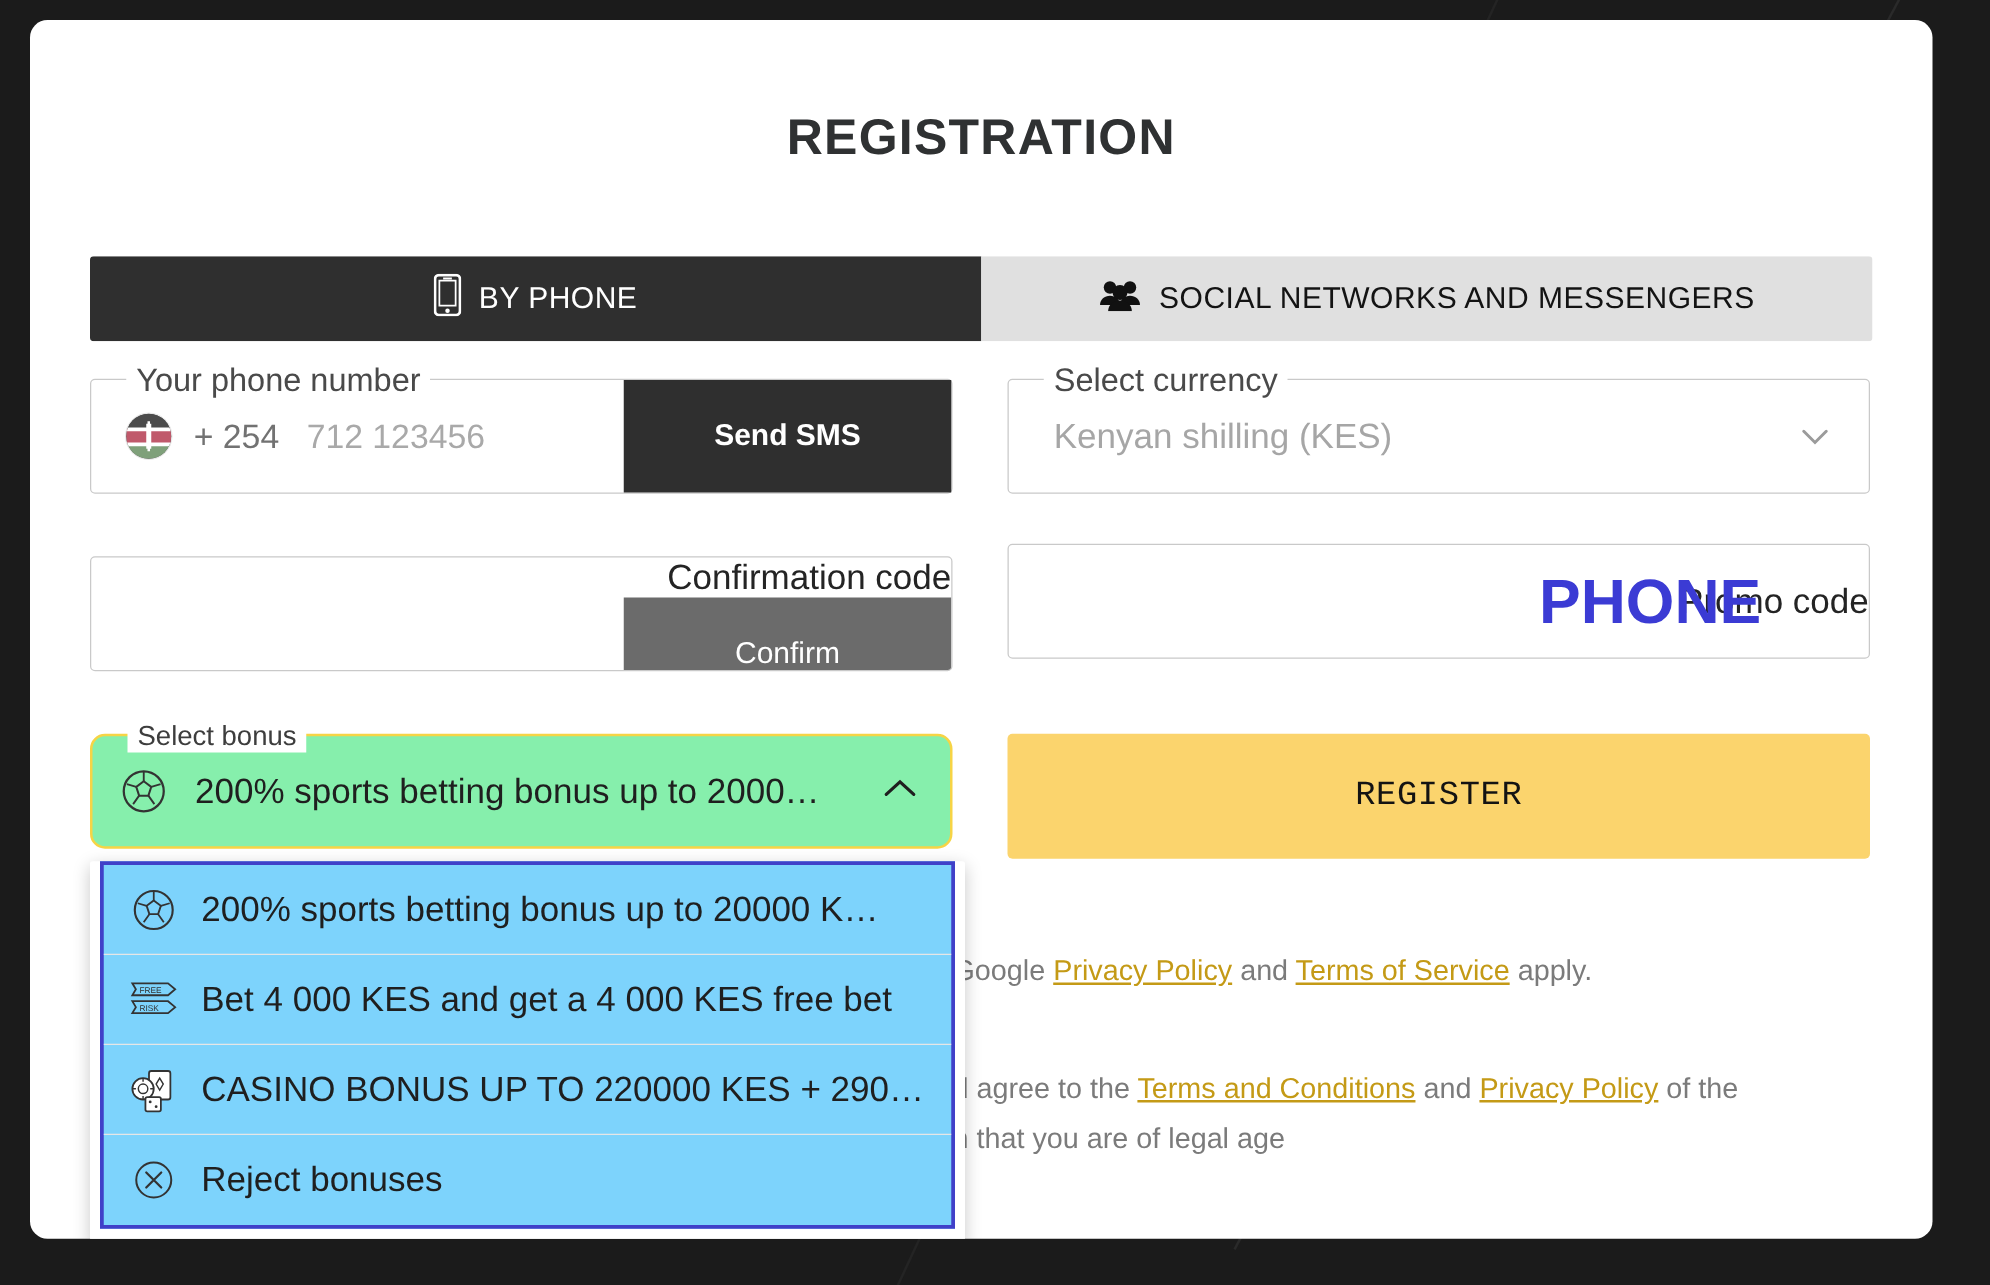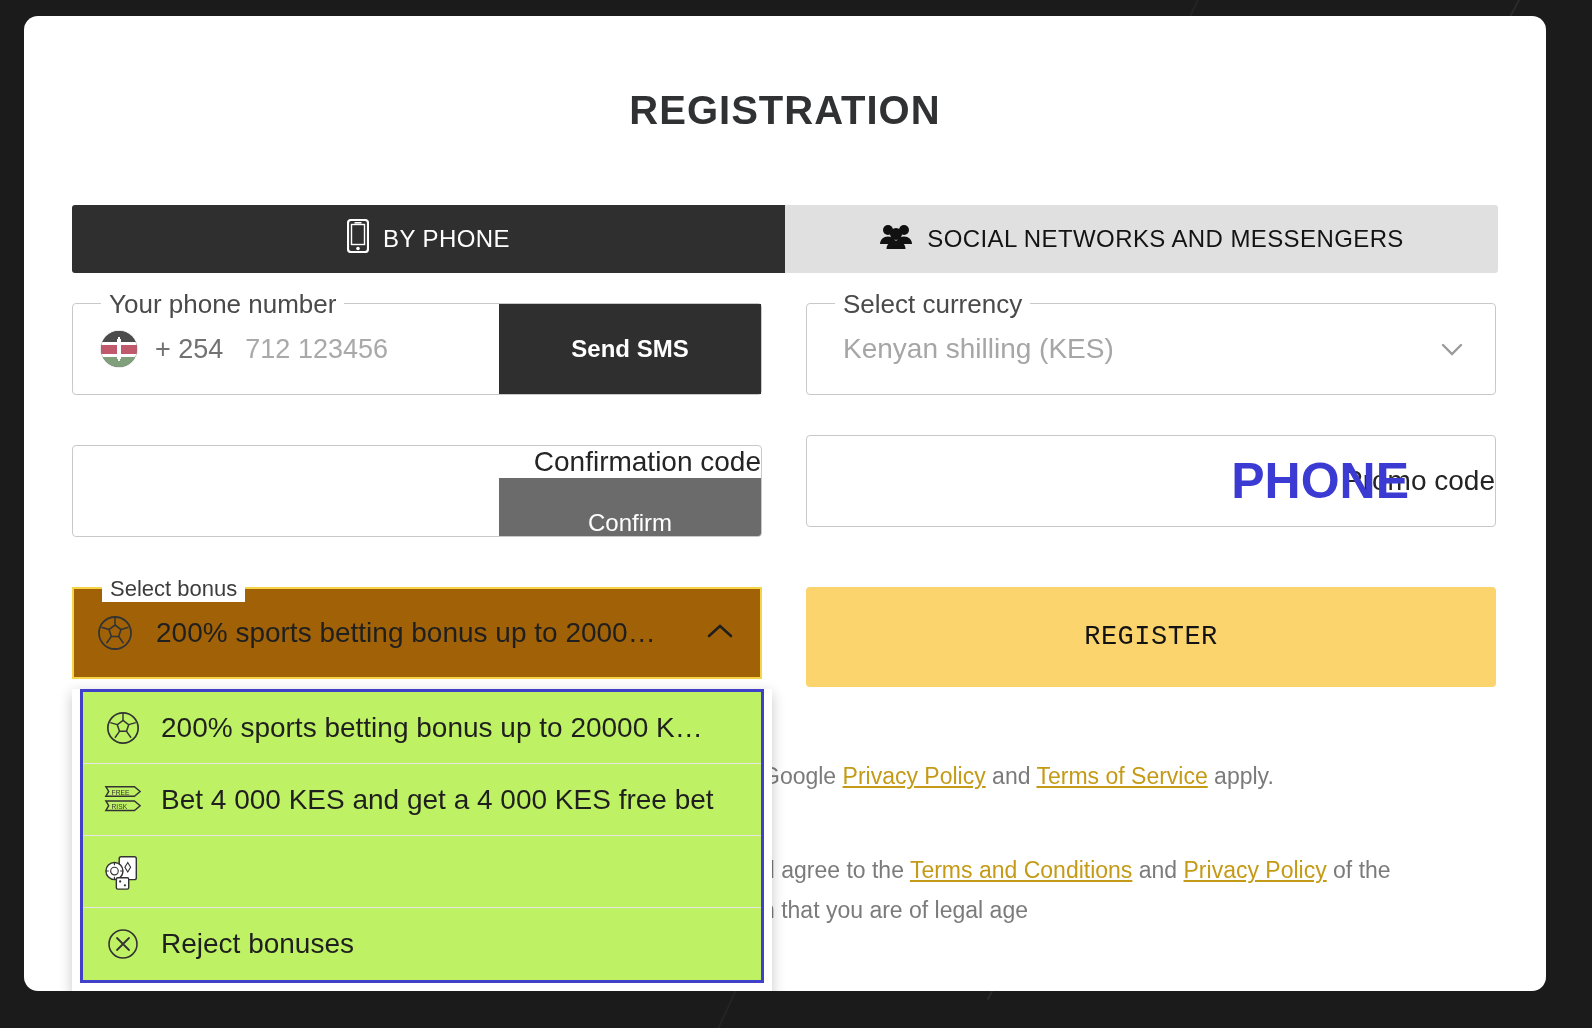--- a/index.html
+++ b/index.html
@@ -163,24 +163,24 @@
     color: #3b3bd4;
     font-size: 50px;
     font-weight: bold;
     letter-spacing: 0px;
   }
 
   .bonus-sel {
     position: relative;
     height: 92px;
     border: 2px solid #f6d445;
-    border-radius: 0;
+    border-radius: 12px;
     display: flex;
     align-items: center;
-    background: #a16207;
+    background: #86efac;
   }
   .bonus-sel .legend {
     position: absolute; top: -13px; left: 28px;
     background: #fff; padding: 0 8px;
     font-size: 22px; color: #3d3d3d;
   }
   .bonus-text {
     font-size: 28px;
     color: #1f1f1f;
     margin-left: 22px;
@@ -218,21 +218,21 @@
     top: 673px;
     width: 700px;
     background: #fff;
     box-shadow: 0 4px 14px rgba(0,0,0,0.22);
     border-radius: 2px;
     padding-bottom: 12px;
     z-index: 40;
   }
   .dropdown-list {
     border: 3px solid #4040c8;
-    background: #bef264;
+    background: #7dd3fc;
     margin: 0 8px;
   }
   .dd-item {
     height: 72px;
     display: flex;
     align-items: center;
     border-bottom: 1px solid #e6e6e6;
     cursor: pointer;
     padding-left: 18px;
   }
@@ -397,20 +397,21 @@
             <rect x="16" y="4" width="18" height="24" rx="2" fill="#fff" stroke="#333" stroke-width="1.5"></rect>
             <polygon points="25,10 28,15 25,20 22,15" fill="none" stroke="#333" stroke-width="1.2"></polygon>
             <circle cx="11" cy="19" r="9" fill="#fff" stroke="#333" stroke-width="1.5"></circle>
             <circle cx="11" cy="19" r="4" fill="none" stroke="#333" stroke-width="1.2"></circle>
             <path d="M11 10 v3 M11 25 v3 M2 19 h3 M17 19 h3" stroke="#333" stroke-width="1.2"></path>
             <rect x="13" y="26" width="13" height="12" rx="1.5" fill="#fff" stroke="#333" stroke-width="1.5"></rect>
             <circle cx="17" cy="30" r="1.2" fill="#333"></circle>
             <circle cx="22" cy="34" r="1.2" fill="#333"></circle>
           </svg>
         </span>
+        <span class="dd-label">CASINO BONUS UP TO 220000 KES + 290…</span>
       </div>
 
       <div class="dd-item">
         <span class="dd-icon">
           <svg width="36" height="36" viewBox="0 0 36 36">
             <circle cx="18" cy="18" r="14" fill="none" stroke="#333" stroke-width="1.6"></circle>
             <path d="M12 12 L24 24 M24 12 L12 24" stroke="#333" stroke-width="1.8" stroke-linecap="round"></path>
           </svg>
         </span>
         <span class="dd-label">Reject bonuses</span>

